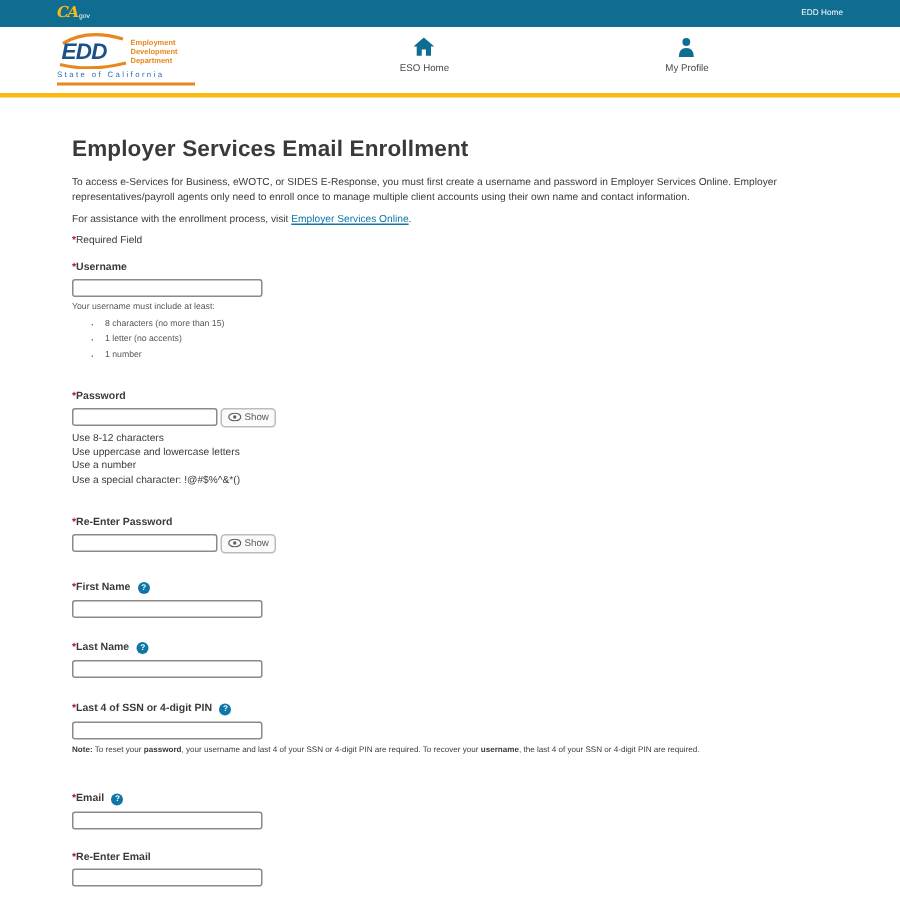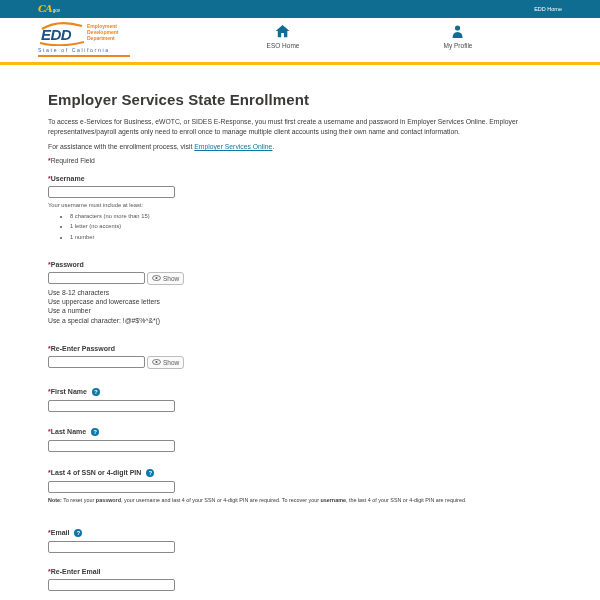--- a/index.html
+++ b/index.html
@@ -11,21 +11,21 @@
     justify-content:space-between; padding:0 38px 0 38px; position:relative; }
   .ca-logo { display:flex; align-items:flex-end; line-height:1; cursor:pointer; }
   .ca-script { font-family:"DejaVu Serif", serif; font-style:italic; font-weight:bold;
     color:#fdb913; font-size:10px; letter-spacing:-1px; }
   .ca-gov { color:#ffffff; font-size:4.5px; margin-left:1px; margin-bottom:1px; }
   .topbar-link { color:#ffffff; font-size:5.5px; text-decoration:none; cursor:pointer; }
 
   
   .header { height:44px; background:#ffffff; position:relative; }
   .edd-logo { position:absolute; left:38px; top:4px; width:92px; cursor:pointer; }
-  .edd-top { display:flex; align-items:flex-start; }
+  .edd-top { display:flex; align-items:center; }
   .edd-mark { position:relative; width:48px; height:24px; }
   .edd-text { position:absolute; left:3px; top:4px; font-size:15px; font-weight:bold;
     font-style:italic; color:#1b5187; letter-spacing:-0.5px; }
   .edd-arc-top { position:absolute; left:0; top:0; }
   .edd-dept { display:flex; flex-direction:column; margin-left:1px; margin-top:1px; }
   .edd-dept span { color:#e8871e; font-size:5px; font-weight:bold; line-height:6px; }
   .edd-state { margin-top:1px; color:#2a6ebb; font-size:5.2px; letter-spacing:1.6px;
     border-bottom:2px solid #e8871e; padding-bottom:1.5px; white-space:nowrap; }
 
   .nav-item { position:absolute; top:6px; display:flex; flex-direction:column;
@@ -130,21 +130,21 @@
       </svg>
     </span>
     <span class="nav-label">My Profile</span>
   </div>
 </div>
 
 <div class="gold-bar"></div>
 
 <div class="content">
 
-  <h1 class="page-title">Employer Services State Enrollment</h1>
+  <h1 class="page-title">Employer Services Email Enrollment</h1>
 
   <p class="intro">To access e-Services for Business, eWOTC, or SIDES E-Response, you must first create a username and password in Employer Services Online. Employer representatives/payroll agents only need to enroll once to manage multiple client accounts using their own name and contact information.</p>
 
   <p class="assist"><span>For assistance with the enrollment process, visit </span><a class="link">Employer Services Online</a><span>.</span></p>
 
   <p class="required-field"><span class="asterisk">*</span><span>Required Field</span></p>
 
   <div class="group-username">
     <div class="field-label">
         <span class="asterisk">*</span>

